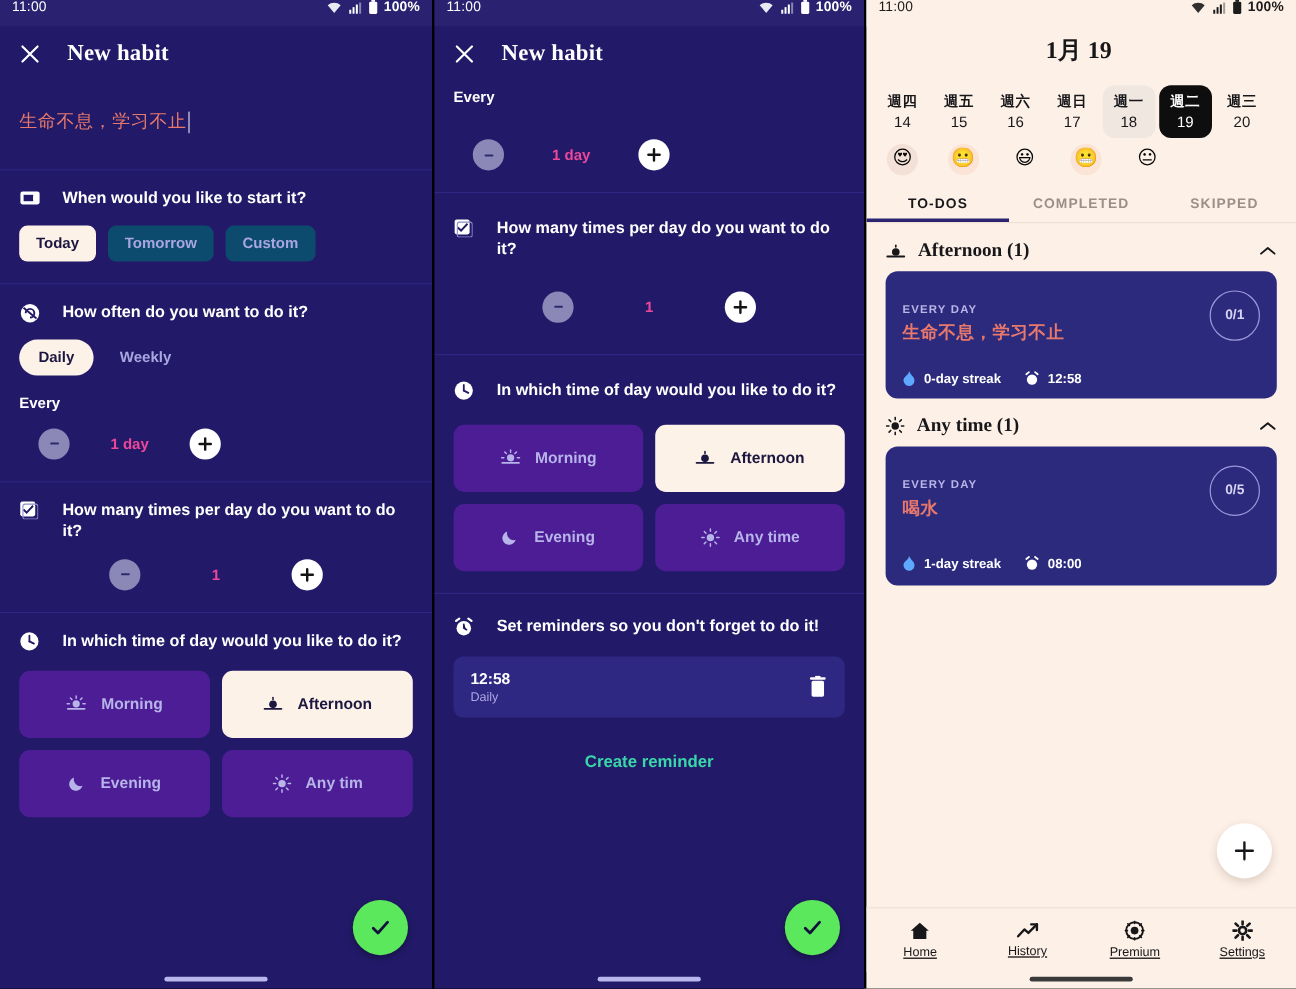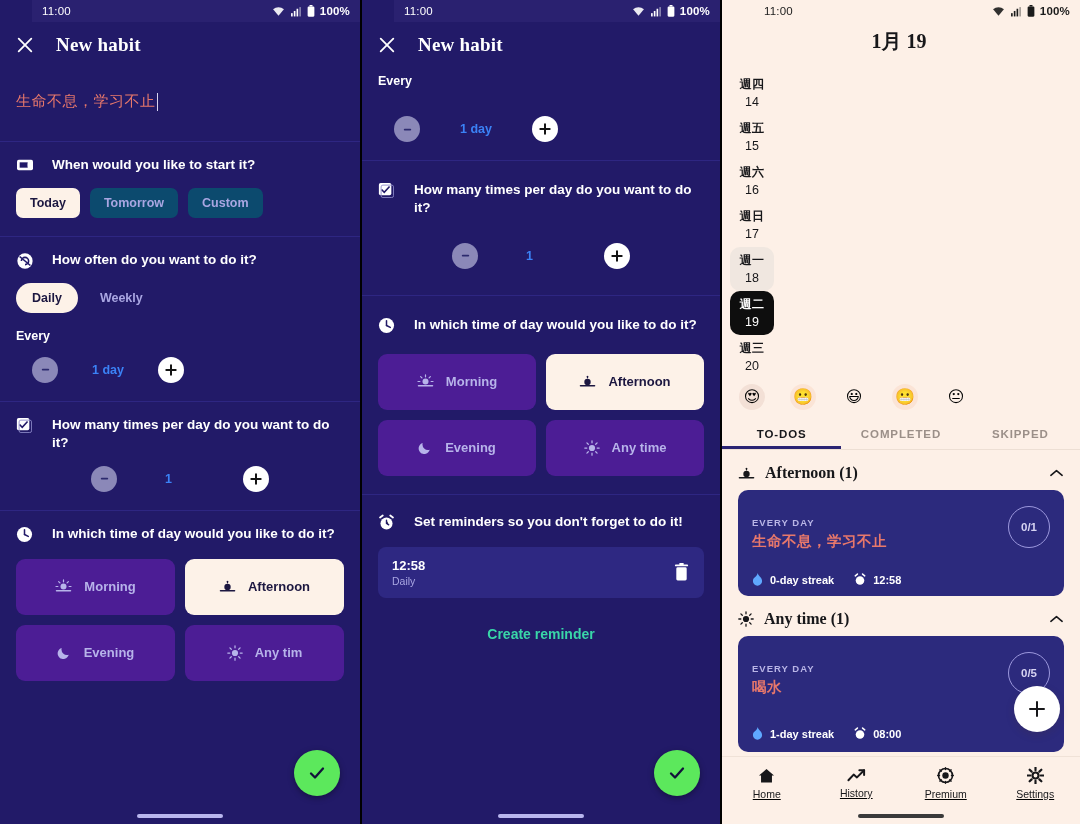--- a/index.html
+++ b/index.html
@@ -10,23 +10,23 @@
     overflow: hidden;
   }
   .screens { display: flex; width: 1080px; height: 824px; }
   .panel { position: relative; height: 824px; overflow: hidden; }
   .p1 { width: 360px; background: #221a68; }
   .p2 { width: 360px; background: #221a68; border-left: 2px solid #000; }
   .p3 { width: 360px; background: #fdf0e7; border-left: 2px solid #000; }
 
   
   .statusbar {
-    height: 22px; display: flex; align-items: center;
+    height: 22px; display: flex; align-items: flex-start;
     justify-content: space-between; padding: 0 10px;
-    font-size: 11.5px; letter-spacing: .2px; margin-left: 32px;
+    font-size: 11.5px; letter-spacing: .2px;
   }
   .sb-dark { background: #2a2170; color: #ffffff; }
   .sb-light { background: #fdf0e7; color: #1b1b1b; }
   .sb-right { display: flex; align-items: center; gap: 5px; }
   .sb-right svg { display: block; }
   .sb-pct { font-size: 11.5px; font-weight: 600; }
 
   
   .appbar { display: flex; align-items: center; gap: 22px; padding: 12px 16px 14px 16px; }
   .appbar .x { cursor: pointer; line-height: 0; }
@@ -58,21 +58,21 @@
 
   .seg { display: flex; align-items: center; gap: 6px; margin-top: 13px; }
   .seg-item { padding: 8px 16px; border-radius: 20px; font-size: 12.5px; font-weight: 700; color: #a9a6e2; cursor: pointer; }
   .seg-item.sel { background: #fdf2e8; color: #1c1740; }
 
   .every-lbl { font-size: 12.5px; font-weight: 700; color: #fff; margin-top: 16px; }
 
   .stepper { display: flex; align-items: center; margin-top: 14px; }
   .stepper.center { justify-content: center; gap: 48px; }
   .stepper.left { gap: 34px; padding-left: 16px; }
-  .sv { font-size: 12.5px; font-weight: 700; color: #3b82f6; min-width: 30px; text-align: left; }
+  .sv { font-size: 12.5px; font-weight: 700; color: #ec4899; min-width: 30px; text-align: center; }
   .circ { width: 26px; height: 26px; border-radius: 50%; display: flex; align-items: center; justify-content: center; cursor: pointer; }
   .circ.minus { background: #8b88b8; }
   .circ.plus { background: #ffffff; }
 
   .tod-grid { display: grid; grid-template-columns: 1fr 1fr; gap: 10px; margin-top: 16px; }
   .tod {
     height: 56px; border-radius: 9px; background: #4c1d95; color: #b7b4ea;
     display: flex; align-items: center; justify-content: center; gap: 12px;
     font-size: 13px; font-weight: 600; cursor: pointer;
   }
@@ -94,21 +94,21 @@
     cursor: pointer; box-shadow: 0 2px 6px rgba(0,0,0,.35);
   }
   .navpill { position: absolute; left: 50%; transform: translateX(-50%); bottom: 6px; width: 86px; height: 4px; border-radius: 3px; background: #b9b6ee; }
   .navpill.dark { background: #3a3a3a; }
 
   
   .p3head { text-align: center; padding: 6px 4px 10px 0; }
   .p3date { font-family: "Liberation Serif","DejaVu Serif",serif; font-size: 20px; font-weight: 700; color: #17171a; }
   .p3sub { font-size: 12.5px; color: #3d3a38; margin-top: 3px; }
 
-  .daystrip { display: flex; justify-content: space-between; padding: 6px 23px 0 8px; flex-direction: column; }
+  .daystrip { display: flex; justify-content: space-between; padding: 6px 23px 0 8px; }
   .day { width: 44px; border-radius: 10px; padding: 5px 0 6px 0; text-align: center; cursor: pointer; }
   .day .dn { font-size: 12px; font-weight: 700; color: #17171a; letter-spacing: .5px; }
   .day .dd { font-size: 12.5px; color: #17171a; margin-top: 2px; }
   .day.yest { background: #f0e7e0; }
   .day.today { background: #0e0e0e; }
   .day.today .dn, .day.today .dd { color: #ffffff; }
 
   .moods { display: flex; padding: 5px 8px 8px 8px; }
   .mood { width: 44px; display: flex; justify-content: center; margin-right: 7px; }
   .mood:last-child { margin-right: 0; }

